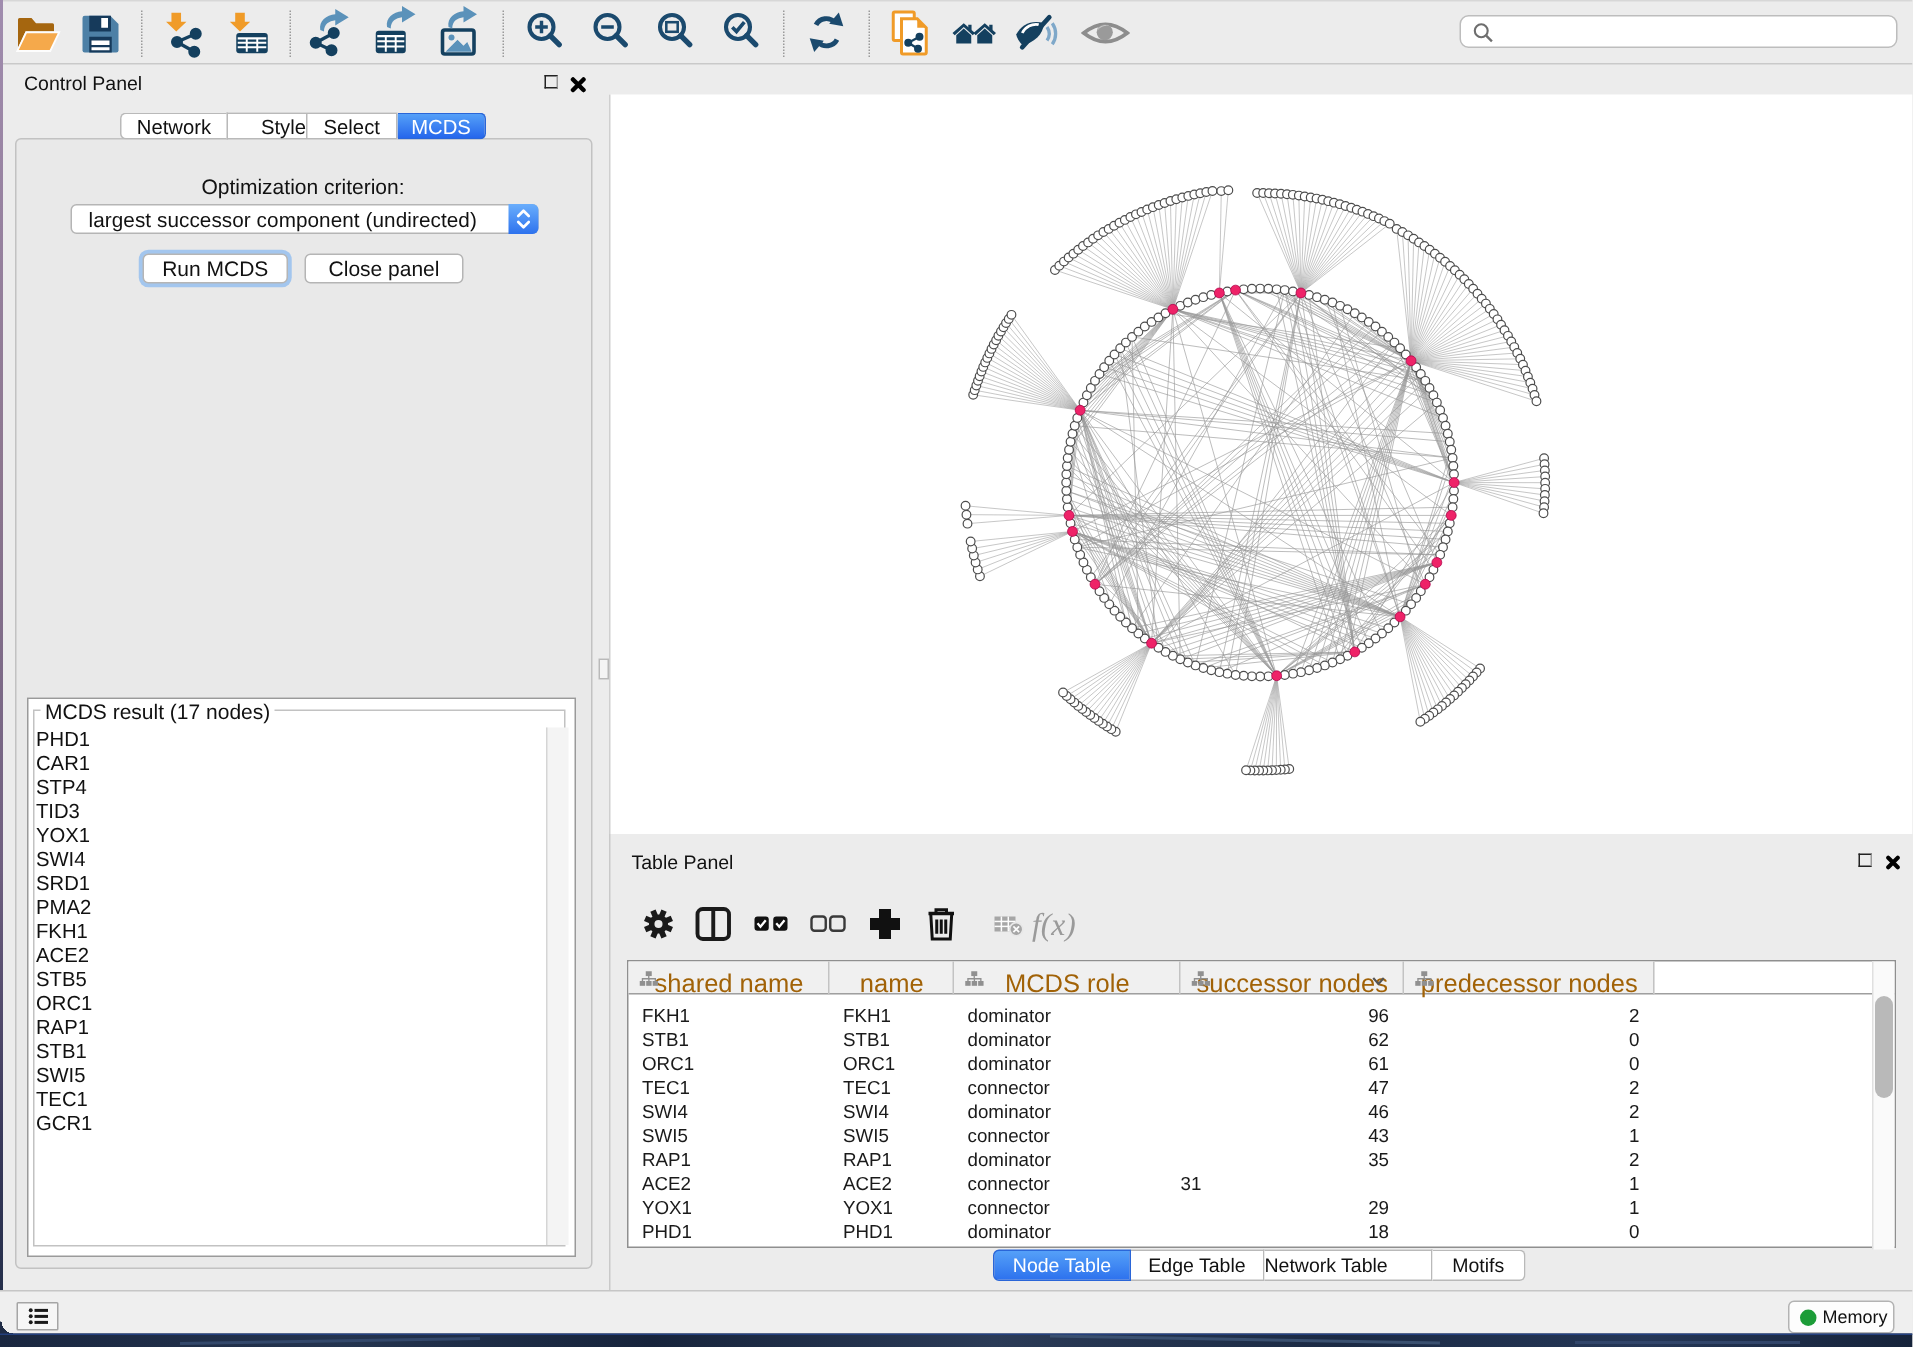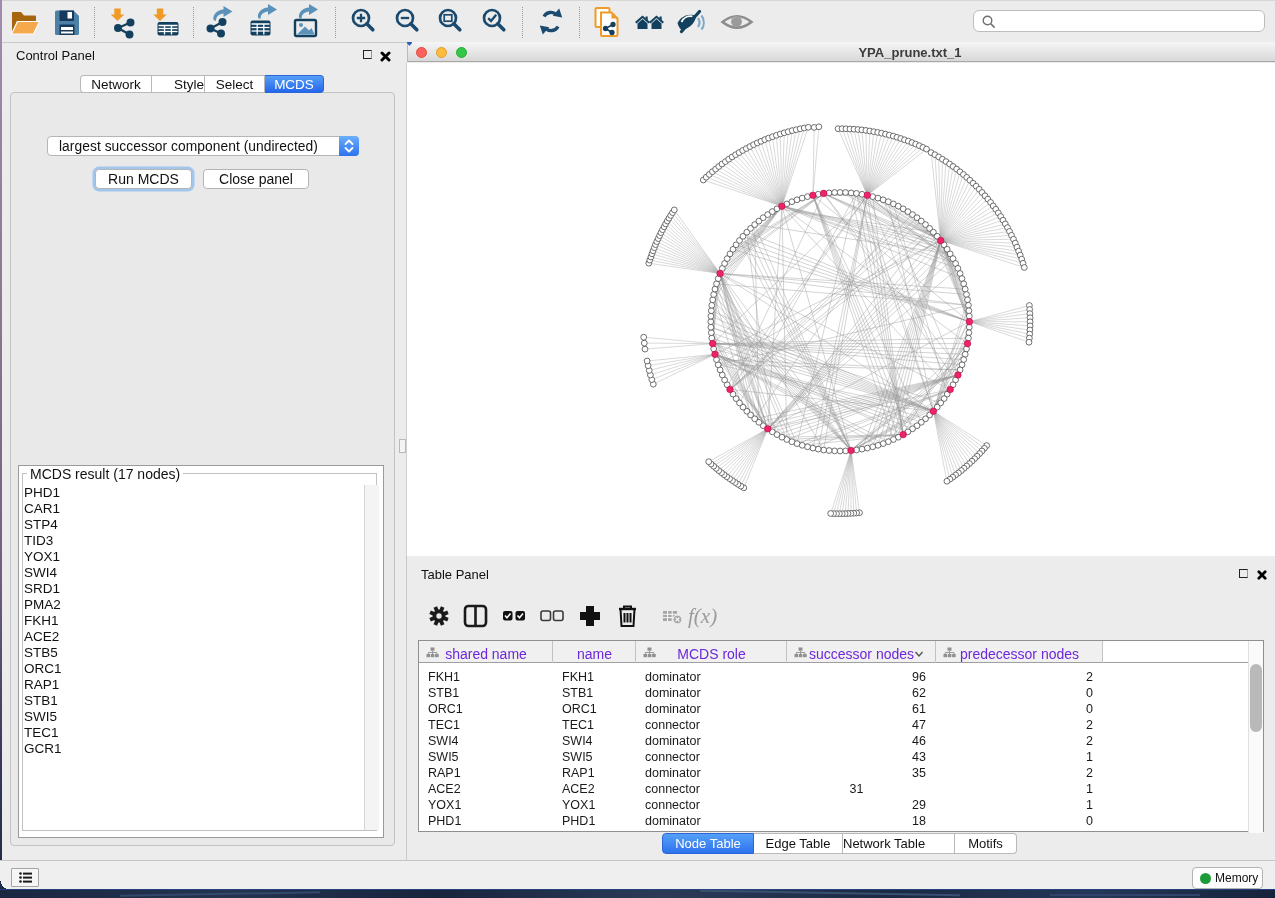--- a/index.html
+++ b/index.html
@@ -132,20 +132,21 @@
 
   <div class="abs" style="left:8px;top:48px;width:385px;height:754px;background:#e9e9e9;border:1px solid #c2c2c2;border-radius:4px;"></div>
 
   <div class="abs" style="left:78px;top:31px;height:30px;">
     <div style="float:left;width:71px;height:18px;background:#fff;border:1px solid #b9b9b9;border-right:none;border-radius:4px 0 0 4px;font-size:13.5px;color:#111;text-align:center;line-height:17px;">Network</div>
     <div style="float:left;width:53px;height:18px;background:#fff;border:1px solid #b9b9b9;border-right:none;font-size:13.5px;color:#111;text-align:right;line-height:17px;">Style</div>
     <div style="float:left;width:61px;height:18px;background:#fff;border:1px solid #b9b9b9;font-size:13.5px;color:#111;text-align:center;line-height:17px;">Select</div>
     <div style="float:left;width:59px;height:18px;background:linear-gradient(#55a0f8,#2566ec);border:1px solid #2a66d8;border-left:none;border-radius:0 4px 4px 0;font-size:13.5px;color:#fff;text-align:center;line-height:17px;">MCDS</div>
   </div>
 
+  <div class="abs" style="left:0;top:72px;width:400px;text-align:center;font-size:14px;color:#111;">Optimization criterion:</div>
 
   <div class="abs" style="left:45px;top:92px;width:312px;height:20px;background:#fff;border:1px solid #b5b5b5;border-radius:4px;">
     <div class="abs" style="left:11px;top:2px;font-size:13.8px;letter-spacing:0.05px;color:#111;">largest successor component (undirected)</div>
     <div class="abs" style="right:-1px;top:-1px;width:20px;height:20px;background:linear-gradient(#6aaefc,#2d72ee);border-radius:0 4px 4px 0;">
       <svg width="20" height="20" viewBox="0 0 20 20">
         <path d="M6.5 8 L10 4.5 L13.5 8" fill="none" stroke="#fff" stroke-width="1.8" stroke-linejoin="round" stroke-linecap="round"></path>
         <path d="M6.5 12 L10 15.5 L13.5 12" fill="none" stroke="#fff" stroke-width="1.8" stroke-linejoin="round" stroke-linecap="round"></path>
       </svg>
     </div>
   </div>
@@ -158,29 +159,20 @@
     <div class="abs" style="left:8px;top:0px;background:#fff;padding:0 3px;font-size:14px;">MCDS result (17 nodes)</div>
     <div class="abs" style="left:5px;top:19px;line-height:16px;">PHD1<br>CAR1<br>STP4<br>TID3<br>YOX1<br>SWI4<br>SRD1<br>PMA2<br>FKH1<br>ACE2<br>STB5<br>ORC1<br>RAP1<br>STB1<br>SWI5<br>TEC1<br>GCR1</div>
     <div class="abs" style="left:345px;top:19px;width:15px;height:345px;background:#f4f4f4;border-left:1px solid #d5d5d5;"></div>
   </div>
 
   <div class="abs" style="left:397px;top:395px;width:7px;height:14px;background:#f4f4f4;border:1px solid #b9b9b9;"></div>
 </div>
 
 <div class="abs" style="left:406px;top:42px;width:869px;height:514px;">
 
-  <div class="abs" style="left:1px;top:0;width:868px;height:20px;background:linear-gradient(#f6f6f6,#d8d8d8);border-bottom:1px solid #a8a8a8;border-left:1px solid #bbb;">
-    <svg class="abs" style="left:-1px;top:0;z-index:5" width="5" height="5" viewBox="0 0 5 5">
-        <path d="M0 0 L5 0 L5 1 L2.5 4 L0 1 Z" fill="#2b5cb8"></path>
-      </svg>
-    <div class="abs" style="left:8px;top:5px;width:11px;height:11px;border-radius:50%;background:#fc625d;border:1px solid #e24b40;"></div>
-    <div class="abs" style="left:28px;top:5px;width:11px;height:11px;border-radius:50%;background:#fdbc40;border:1px solid #dfa023;"></div>
-    <div class="abs" style="left:48px;top:5px;width:11px;height:11px;border-radius:50%;background:#33c748;border:1px solid #27ab38;"></div>
-    <div class="abs" style="left:68px;top:3px;width:868px;text-align:center;font-size:13px;font-weight:bold;color:#3c3c3c;">YPA_prune.txt_1</div>
-  </div>
   <div class="abs" style="left:0;top:21px;width:869px;height:493px;background:#fff;border-left:1px solid #cfcfcf;">
     <svg width="869" height="493" viewBox="406 63 869 493">
       <g stroke="#737373" stroke-width="0.42" opacity="0.75">
 <line x1="780.9" y1="206.2" x2="711.7" y2="299.8"></line>
 <line x1="780.9" y1="206.2" x2="712.7" y2="294.5"></line>
 <line x1="780.9" y1="206.2" x2="714.0" y2="289.1"></line>
 <line x1="780.9" y1="206.2" x2="715.5" y2="283.8"></line>
 <line x1="780.9" y1="206.2" x2="717.2" y2="278.6"></line>
 <line x1="780.9" y1="206.2" x2="719.1" y2="273.5"></line>
 <line x1="780.9" y1="206.2" x2="721.3" y2="268.4"></line>
@@ -958,21 +950,21 @@
         <line x1="256" y1="25.6" x2="270" y2="25.6" stroke="#fff" stroke-width="1"></line>
         <line x1="260.6" y1="19" x2="260.6" y2="29" stroke="#fff" stroke-width="1"></line>
         <line x1="265.2" y1="19" x2="265.2" y2="29" stroke="#fff" stroke-width="1"></line>
         <circle cx="270.5" cy="27.5" r="4.4" fill="#9a9a9a" stroke="#e8e8e8" stroke-width="1.2"></circle>
         <path d="M268.6 25.6 L272.4 29.4 M272.4 25.6 L268.6 29.4" stroke="#fff" stroke-width="1.2"></path>
       </g>
 <text x="281" y="31" font-family="Liberation Serif, serif" font-style="italic" font-size="21" fill="#9a9a9a">f(x)</text>
   </svg>
 
   <div class="abs" style="left:11px;top:84px;width:846px;height:192px;background:#fff;border:1px solid #8f8f8f;">
-    <div style="position:absolute;left:0;top:0;width:844px;height:22px;font-size:14px;color:#6d28d9;">
+    <div style="position:absolute;left:0;top:0;width:844px;height:22px;font-size:17px;color:#a16207;">
 <div style="position:absolute;left:0;top:0;width:684px;height:22px;background:#f0f0f0;border-bottom:1px solid #9f9f9f;"></div>
 <div style="position:absolute;left:684px;top:0;width:160px;height:22px;border-bottom:1px solid #9f9f9f;"></div>
 <div style="position:absolute;left:0px;top:0;width:134px;height:22px;border-right:1px solid #c3c3c3;"></div>
 <div style="position:absolute;left:0px;top:5px;width:134px;text-align:center;">shared name</div>
 <svg width="13" height="11" viewBox="0 0 13 11" style="position:absolute;left:7px;top:6px">
           <rect x="4.5" y="0.5" width="4" height="3.2" fill="#909090"></rect>
           <rect x="0.5" y="7" width="3.6" height="3.2" fill="#909090"></rect>
           <rect x="4.8" y="7" width="3.6" height="3.2" fill="#909090"></rect>
           <rect x="9.1" y="7" width="3.6" height="3.2" fill="#909090"></rect>
           <path d="M6.5 3.7 L6.5 5.5 M2.3 7 L2.3 5.5 L10.9 5.5 L10.9 7 M6.6 5.5 L6.6 7" stroke="#909090" stroke-width="0.9" fill="none"></path>
@@ -1056,21 +1048,21 @@
         <div style="position:absolute;left:9px;top:0">RAP1</div>
         <div style="position:absolute;left:143px;top:0">RAP1</div>
         <div style="position:absolute;left:226px;top:0">dominator</div>
         <div style="position:absolute;left:368px;top:0;width:139px;text-align:right;">35</div>
         <div style="position:absolute;left:517px;top:0;width:157px;text-align:right;">2</div>
       </div>
 <div style="position:absolute;left:0;top:141px;width:828px;height:16px;font-size:12.5px;color:#1a1a1a;">
         <div style="position:absolute;left:9px;top:0">ACE2</div>
         <div style="position:absolute;left:143px;top:0">ACE2</div>
         <div style="position:absolute;left:226px;top:0">connector</div>
-        <div style="position:absolute;left:368px;top:0;width:139px;text-align:center;">31</div>
+        <div style="position:absolute;left:368px;top:0;width:139px;text-align:left;">31</div>
         <div style="position:absolute;left:517px;top:0;width:157px;text-align:right;">1</div>
       </div>
 <div style="position:absolute;left:0;top:157px;width:828px;height:16px;font-size:12.5px;color:#1a1a1a;">
         <div style="position:absolute;left:9px;top:0">YOX1</div>
         <div style="position:absolute;left:143px;top:0">YOX1</div>
         <div style="position:absolute;left:226px;top:0">connector</div>
         <div style="position:absolute;left:368px;top:0;width:139px;text-align:right;">29</div>
         <div style="position:absolute;left:517px;top:0;width:157px;text-align:right;">1</div>
       </div>
 <div style="position:absolute;left:0;top:173px;width:828px;height:16px;font-size:12.5px;color:#1a1a1a;">

